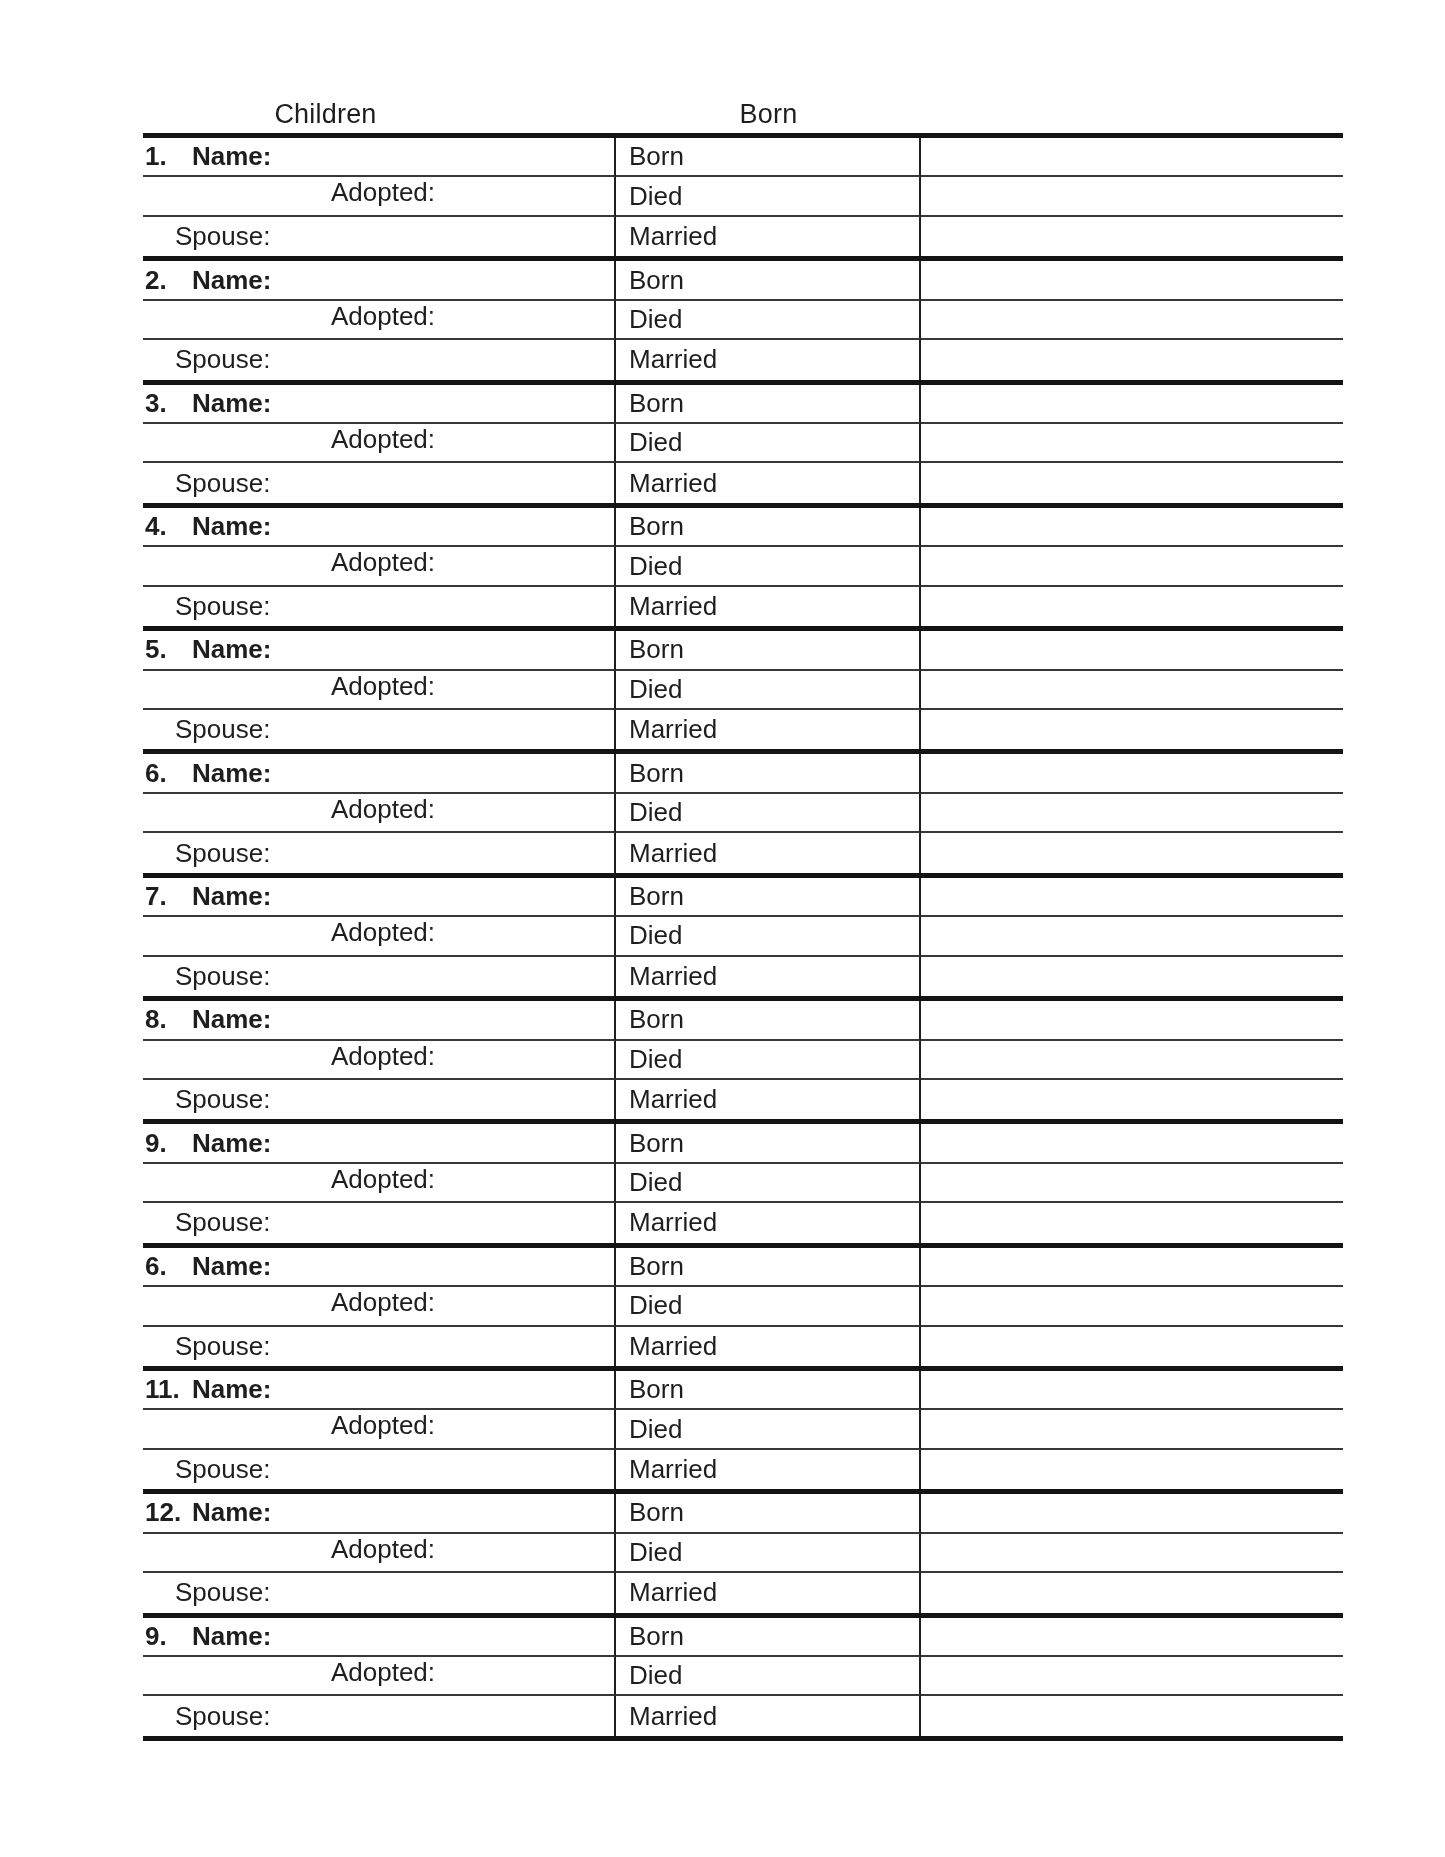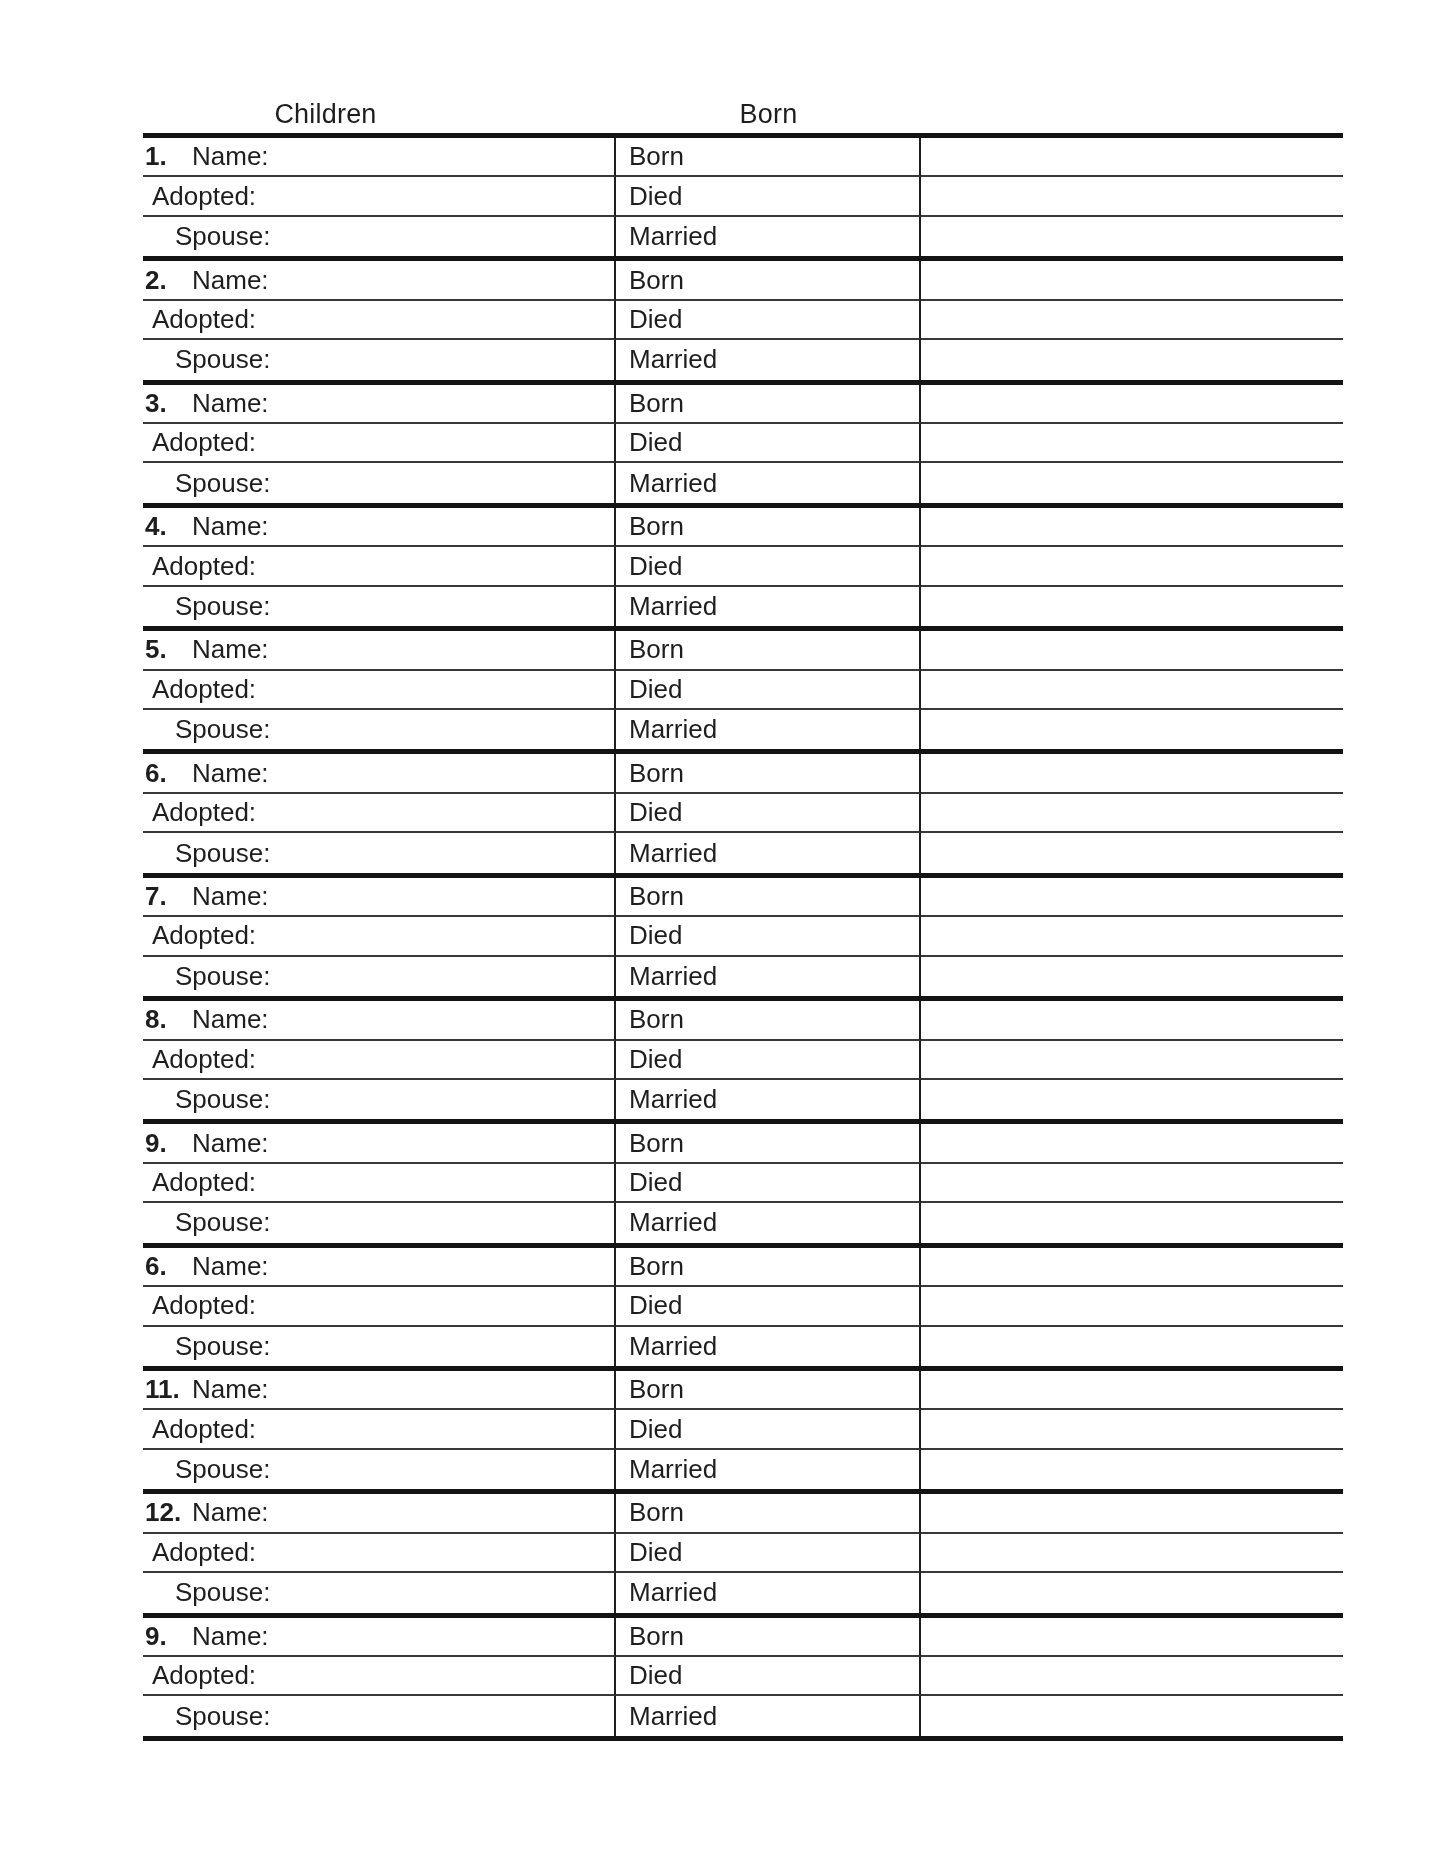--- a/index.html
+++ b/index.html
@@ -56,23 +56,23 @@
   }
   .c1, .c2 { border-right: 2px solid #1f1f1f; }
   .r1, .r2 { border-bottom: 2px solid #383838; }
   .num {
     flex: none;
     min-width: 45px;
     padding-left: 2px;
     margin-right: 2px;
     font-weight: 700;
   }
-  .lbl-bold { font-weight: 400; flex: none; }
+  .lbl-bold { font-weight: 700; flex: none; }
   .lbl { flex: none; }
-  .indent-adopted { padding-left: 9px; }
+  .indent-adopted { padding-left: 9px; flex-direction: column; }
   .indent-spouse { padding-left: 32px; }
   .c2 { padding-left: 13px; gap: 48px; }
   .fill { flex: 1 1 auto; height: 100%; }
 </style>
 </head>
 <body>
 
 <div class="form-table">
   <div class="header-row">
     <div class="hcell hc-children">

